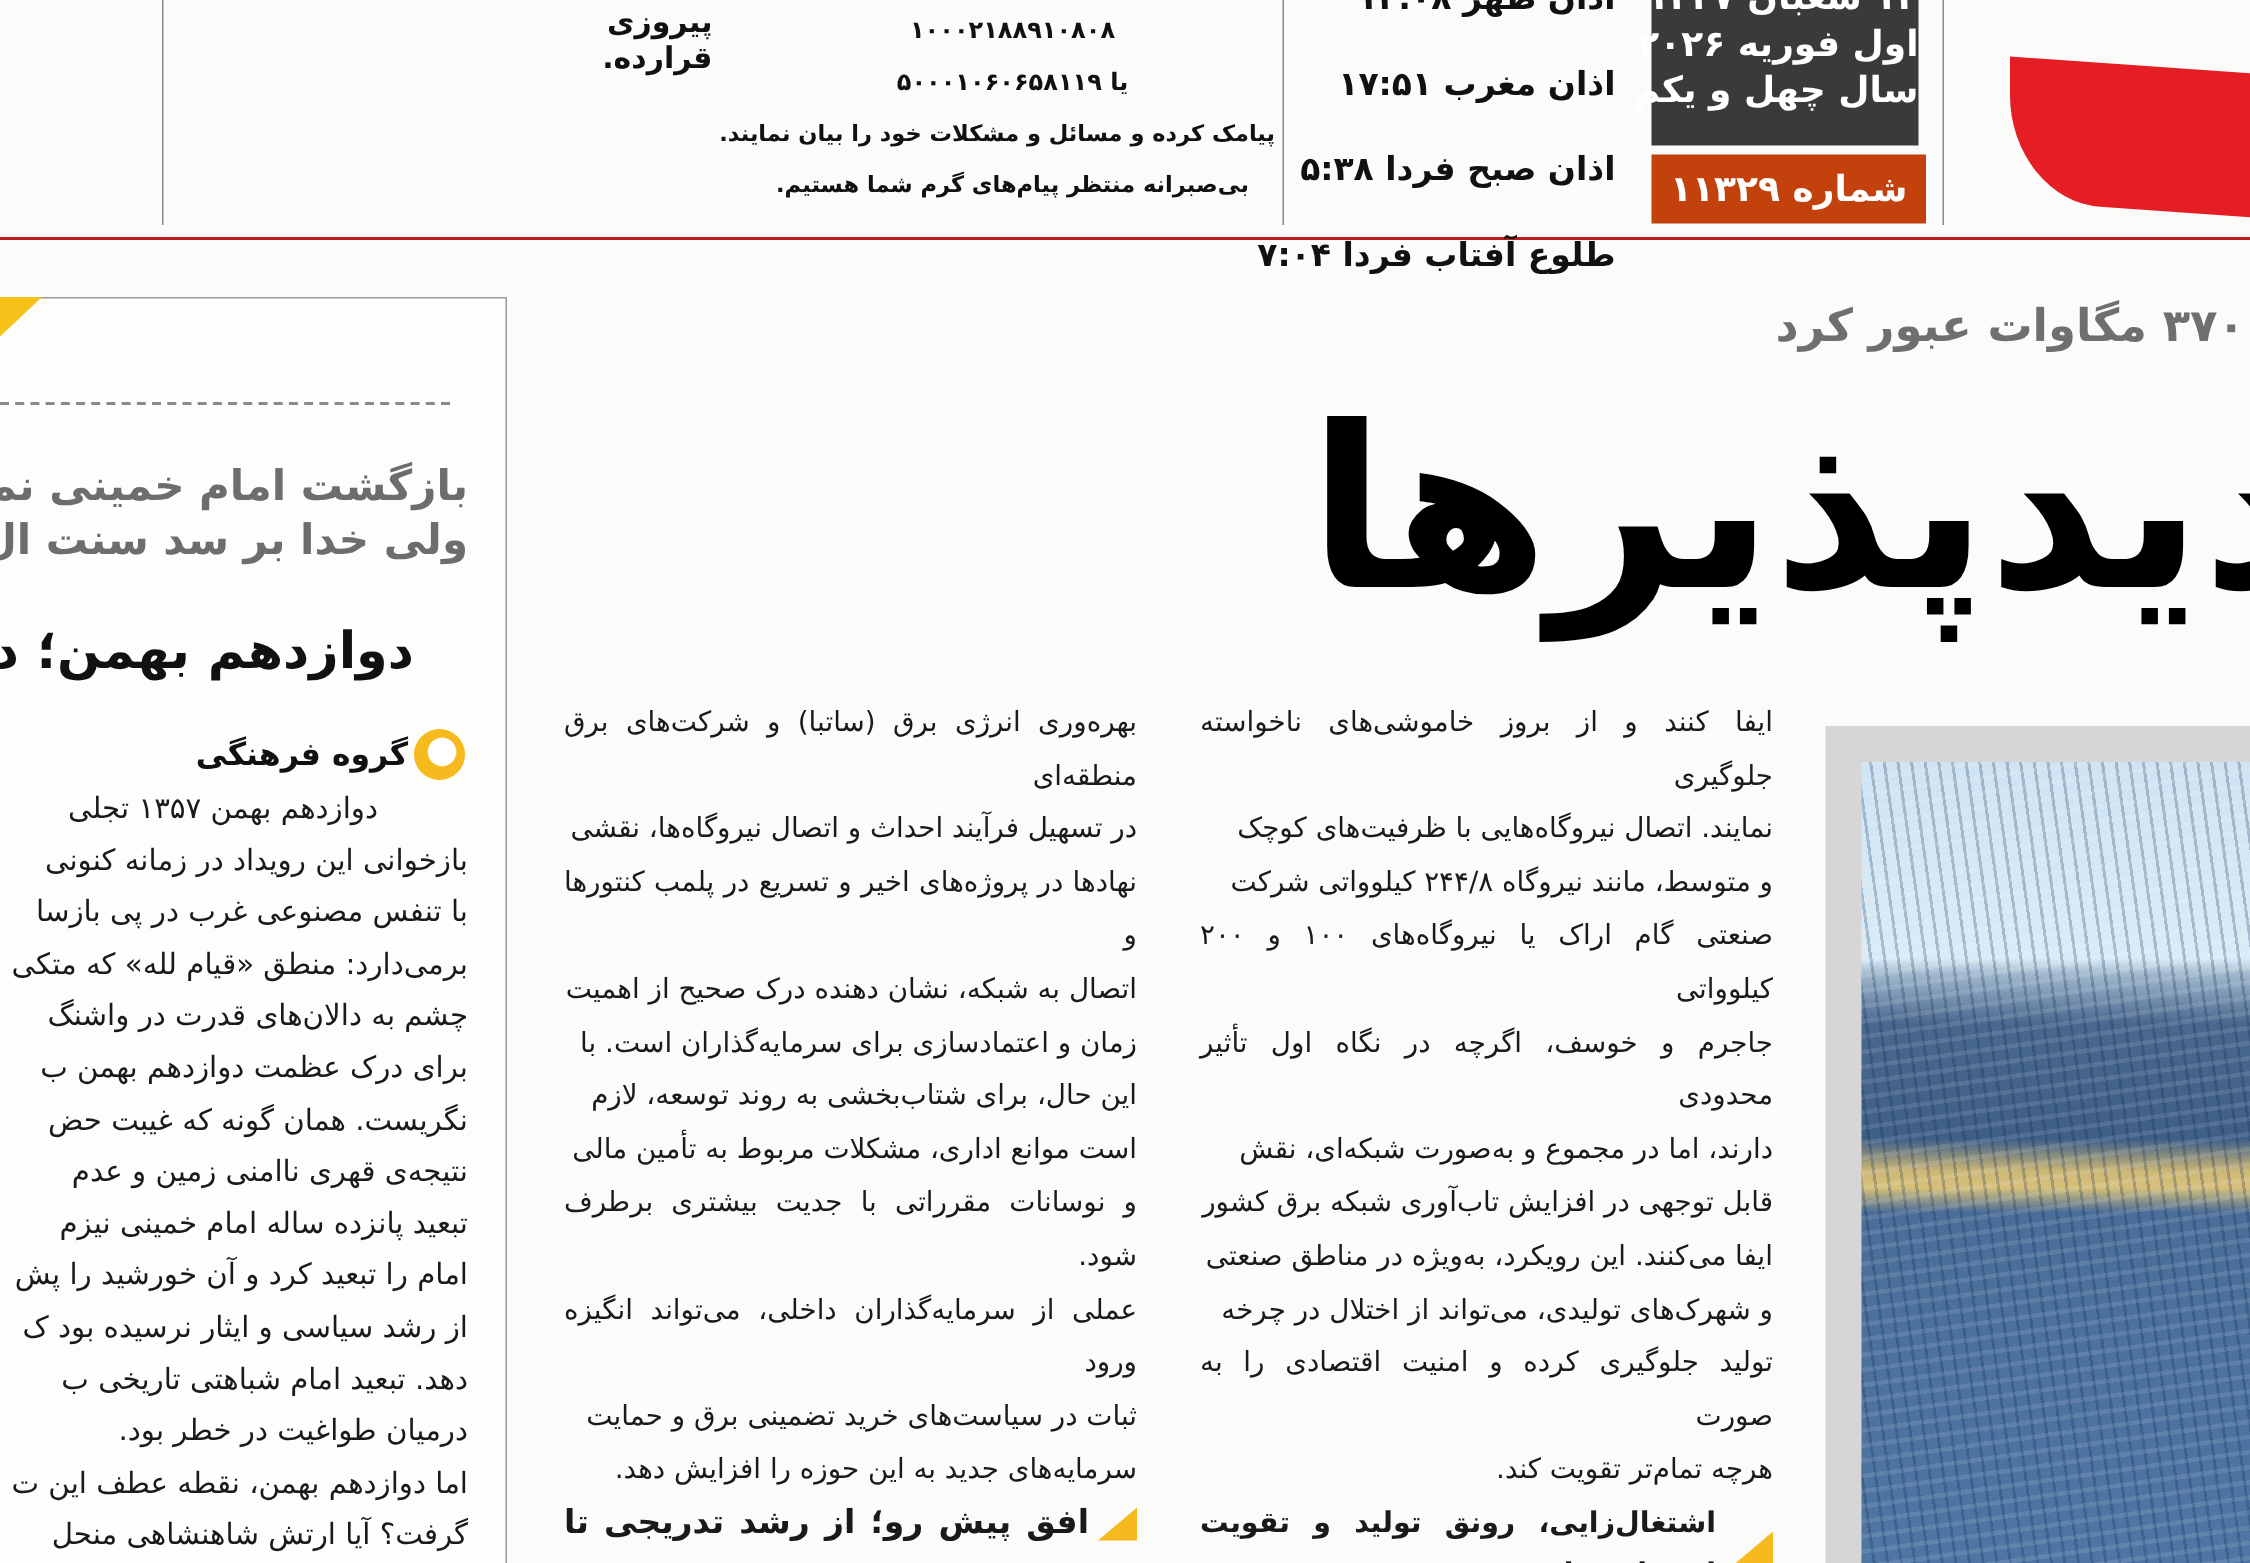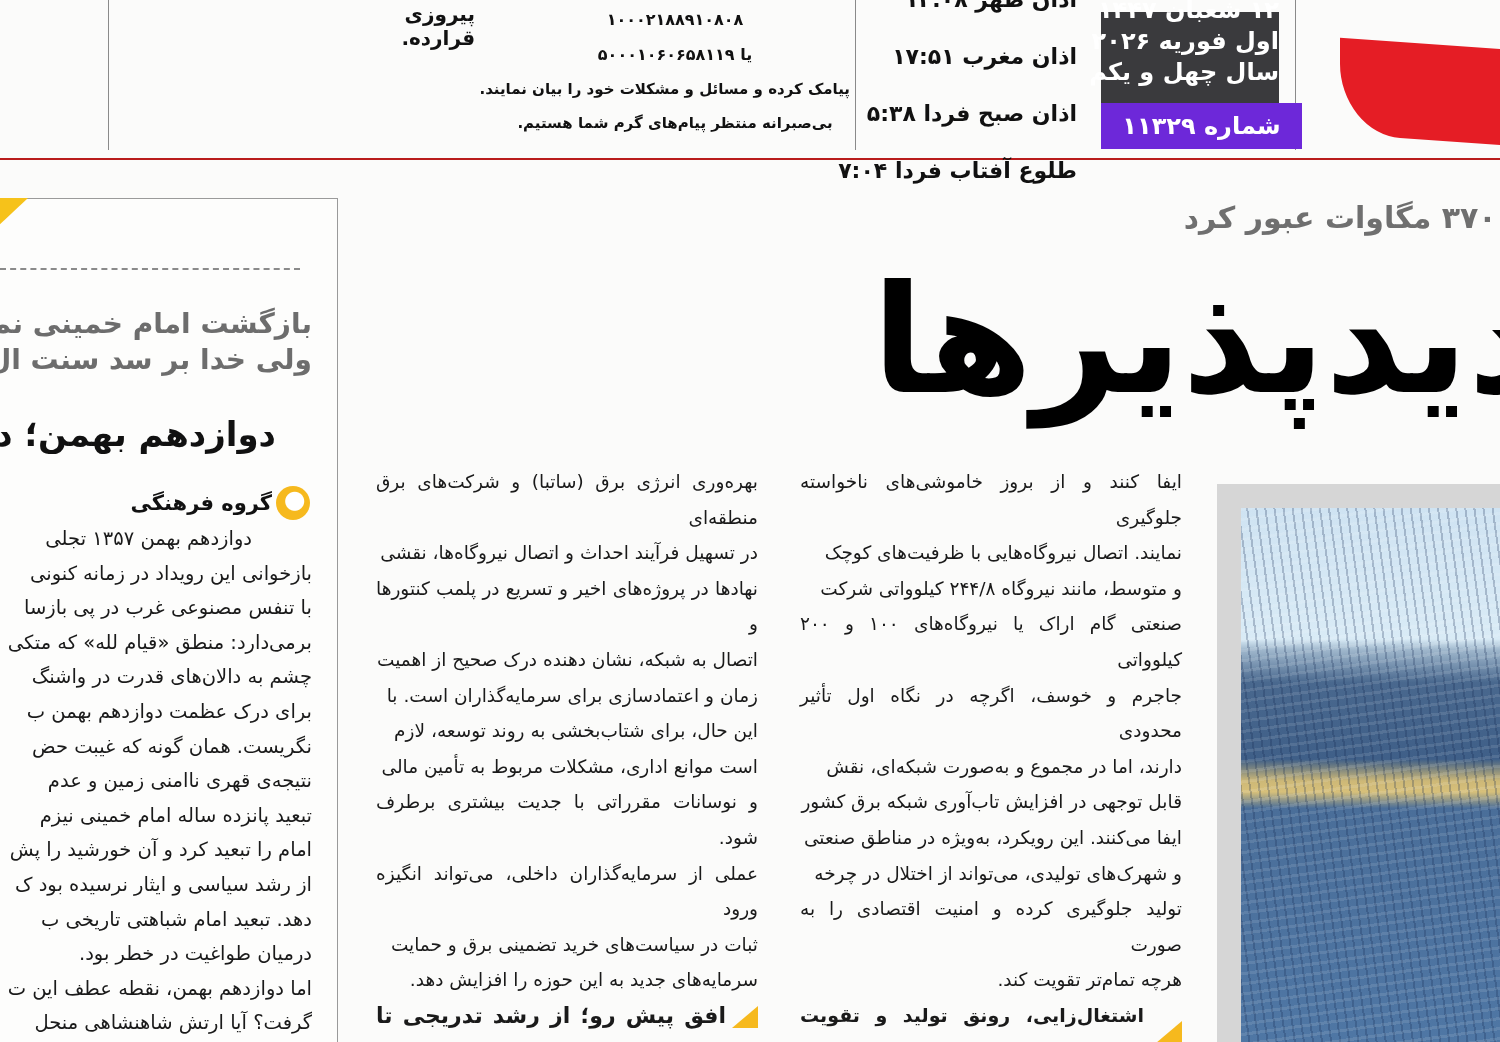--- a/index.html
+++ b/index.html
@@ -8,29 +8,29 @@
       background: #fbfbfa; color: #111;
       font-family: "DejaVu Sans", sans-serif;
     }
     .abs { position: absolute; }
 
     
     .topbar { left: 0; top: 0; width: 1500px; height: 158px; border-bottom: 2px solid #b91c1c; }
     .vline { position: absolute; top: 0; width: 1px; background: #8a8a8a; }
 
     .datebox {
-      position: absolute; left: 1101px; top: 12px; width: 178px; height: 97px;
+      position: absolute; left: 1101px; top: 0; width: 178px; height: 97px;
       background: #3a3a3d; color: #fff; text-align: center;
       font-weight: bold; font-size: 24px; line-height: 31px;
       direction: rtl;
     }
     .datebox div { white-space: nowrap; }
     .issuebox {
-      position: absolute; left: 1101px; top: 103px; width: 201px; height: 46px;
-      background: #6d28d9; color: #fff; text-align: center;
+      position: absolute; left: 1101px; top: 103px; width: 183px; height: 46px;
+      background: #c2410c; color: #fff; text-align: center;
       font-weight: bold; font-size: 24px; line-height: 46px; direction: rtl;
     }
     .redswoosh {
       position: absolute; left: 1340px; top: 44px; width: 180px; height: 96px;
       background: #e51d25;
       border-radius: 0 0 0 60px / 0 0 0 70px;
       transform: skewY(4deg);
     }
 
     .prayer { position: absolute; left: 862px; top: 0; width: 215px; direction: rtl; text-align: right; }

